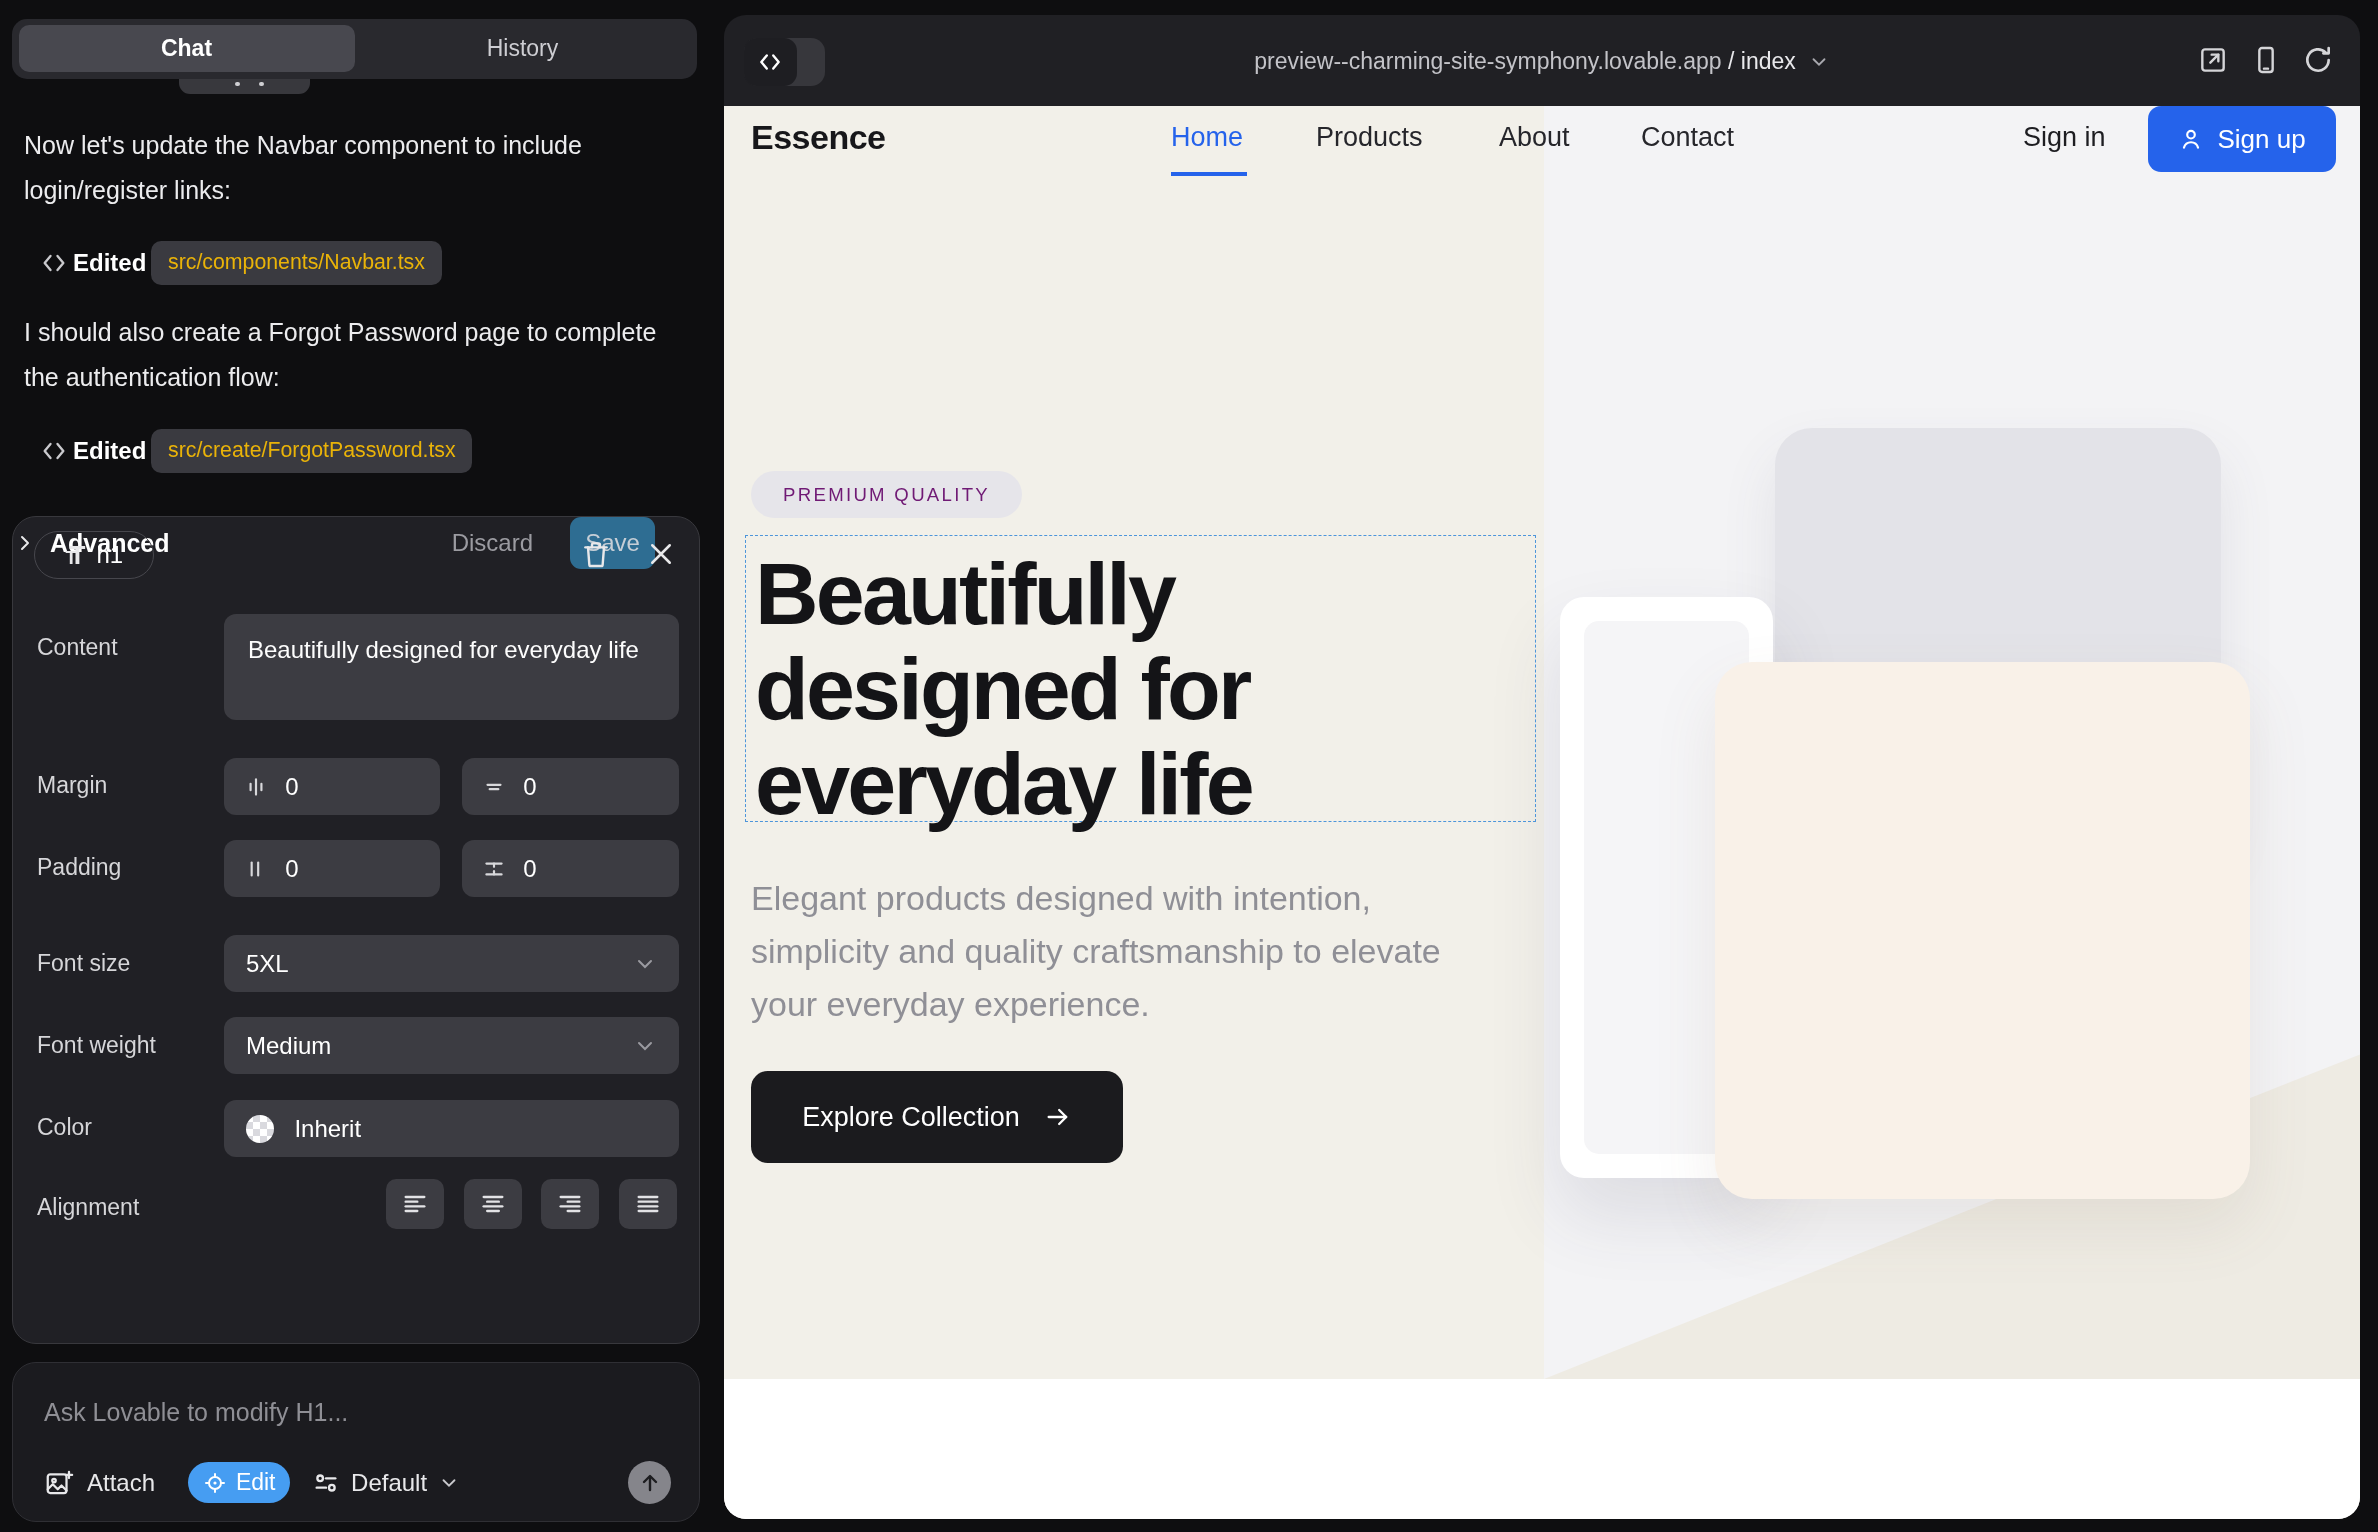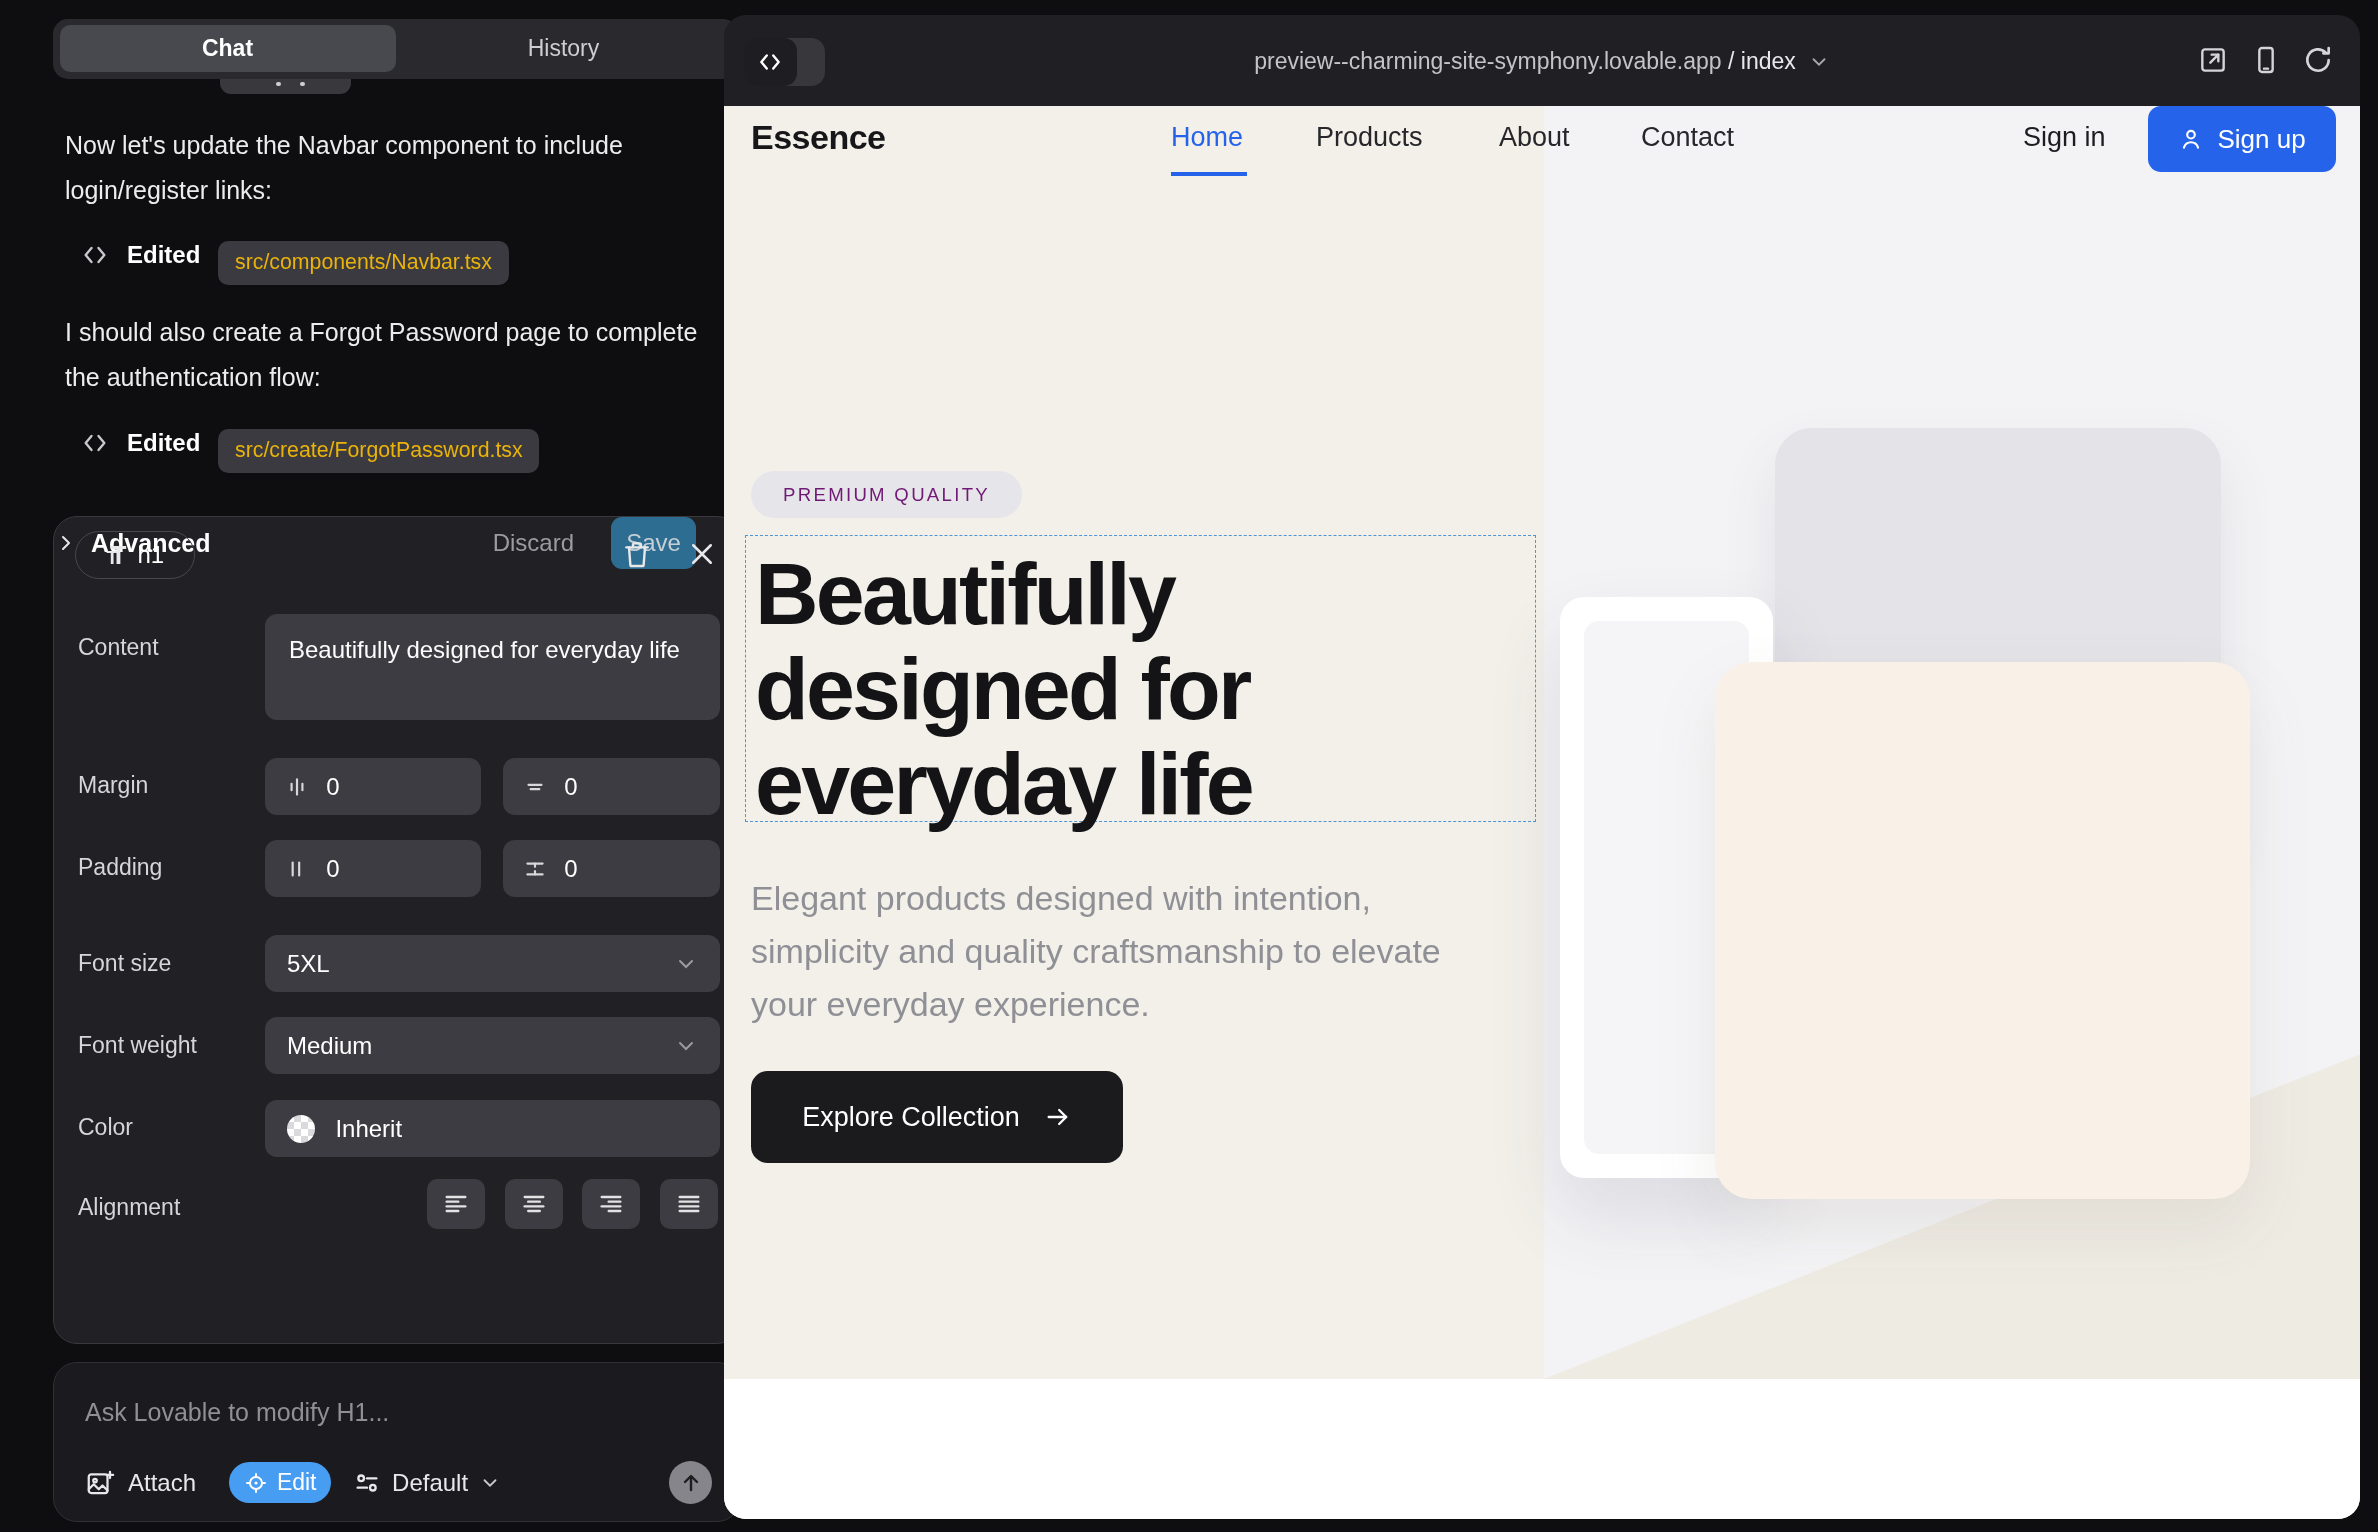--- a/index.html
+++ b/index.html
@@ -1,35 +1,35 @@
 <!DOCTYPE html>
 <html style="font-size:15px"><head>
 <meta charset="utf-8">
 <style>
   * { margin:0; padding:0; box-sizing:border-box; }
   html,body { width:2378px; height:1532px; background:#0e0e10; overflow:hidden;
     font-family:"Liberation Sans", sans-serif; }
   .abs { position:absolute; }
 
   
-  #left-panel { left:0; top:0; width:724px; height:1294px;margin-left:41px; }
+  #left-panel { left:0; top:0; width:724px; height:1294px; }
 
   .tabsbar { left:12px; top:18.6px; width:685px; height:60px; background:#29292e;
     border-radius:15px; display:flex; align-items:center; padding:6.5px; }
   .tab { flex:1; height:47px; border-radius:10.2px; display:flex; align-items:center;
     justify-content:center; font-size:23px; color:#cdcdd2; }
   .tab.active { background:#48484f; color:#ffffff; font-weight:bold; }
 
   .peek-pill { left:179px; top:79px; width:131px; height:15px; background:#38383d;
     border-radius:0 0 11px 11px; }
   .peek-pill i { position:absolute; top:2.8px; width:4.6px; height:4.6px; border-radius:50%;
     background:#cfcfd3; }
 
   .chat-msg { left:24px; width:649px; color:#ececee; font-size:25px; line-height:45px; }
-  .edited-row { left:40px; display:flex; gap:18px; }
+  .edited-row { left:40px; display:flex; align-items:center; gap:5px; }
   .edited-label { color:#ffffff; font-weight:bold; font-size:24px; }
   .file-chip { background:#3a3a40; color:#eab308; font-size:21.3px; padding:9.3px 16.7px;
     border-radius:10.2px; white-space:nowrap; }
 
   
   #editor-card { left:12px; top:516px; width:688px; height:828px; background:#202025;
     border:0.9px solid #38383d; border-radius:24px; }
   .tag-badge { left:21.3px; top:14px; width:120px; height:48px; border:0.9px solid #47474d;
     border-radius:24px; display:flex; align-items:center; justify-content:center; gap:11px;
     color:#fff; }

